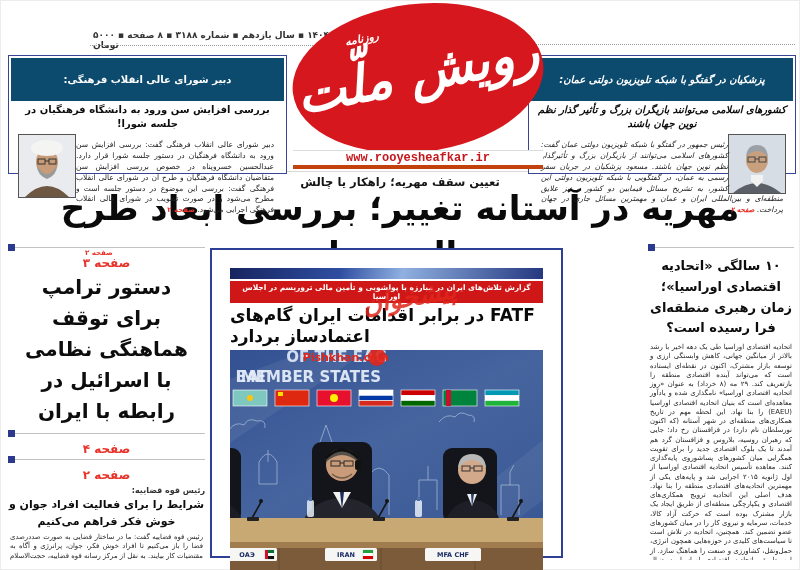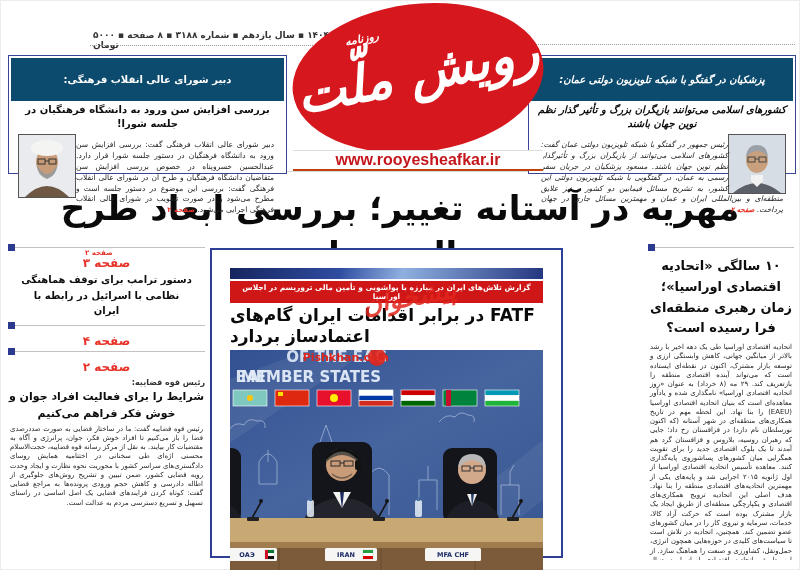--- a/index.html
+++ b/index.html
@@ -10,22 +10,22 @@
   .rule-dotted{position:absolute;border-top:1px dotted #9a9a9a;}
   .r1{top:45px;left:90px;width:315px;}
   .r2{top:44px;left:468px;width:327px;}
   .tagline{position:absolute;top:29px;left:556px;width:240px;font-size:9.5px;font-weight:bold;color:#222;text-align:left;}
   .logo{position:absolute;left:292px;top:4px;width:252px;height:148px;background:#d6181e;border-radius:50%;
         transform:rotate(-7deg);z-index:3;}
   .logo-small{position:absolute;top:22px;left:58px;color:#fff;font-size:11px;font-style:italic;font-weight:bold;transform:rotate(-4deg);}
   .logo-name{position:absolute;top:30px;left:0;width:100%;text-align:center;color:#fff;font-size:52px;
              font-weight:bold;font-style:italic;transform:rotate(-4deg);line-height:1.5;}
   .website{position:absolute;top:150px;left:293px;width:250px;text-align:center;color:#c4161c;font-weight:bold;
-           font-size:16px;font-family:Liberation Sans, sans-serif;z-index:4;background:#fff;
-           border-top:1px solid #ddd;border-bottom:2px solid #c2410c;direction:ltr;}
+           font-size:12px;font-family:Liberation Mono, monospace;z-index:4;background:#fff;
+           border-top:1px solid #ddd;border-bottom:4px solid #c2410c;direction:ltr;}
   .header-rule{position:absolute;top:171px;left:8px;width:784px;border-top:1px solid #d8d8d8;}
   
   .box{position:absolute;border:1px solid #3a4496;background:#fff;z-index:2;}
   .box-tl{left:8px;top:55px;width:277px;height:117px;}
   .box-tr{left:528px;top:55px;width:266px;height:117px;font-style:italic;}
   .kicker-bar{margin:2px;background:#0c4a6e;color:#fff;font-size:10px;font-weight:bold;text-align:center;padding:16px 0;}
   .box-headline{margin:1px 4px 2px;font-size:10px;line-height:1.4;text-align:center;color:#0d0d0d;font-weight:bold;}
   .box-body-wrap{margin:0 5px;overflow:hidden;}
   .portrait{border:1px solid #555;}
   .portrait-tl{float:left;width:56px;height:62px;margin-left:4px;margin-top:1px;}
@@ -38,21 +38,21 @@
                  color:#0a0a0a;margin:0;letter-spacing:-0.5px;line-height:1.35;}
   .lead-ref{position:absolute;top:249px;left:85px;z-index:5;}
   
   .col{position:absolute;top:244px;height:316px;overflow:hidden;}
   .col-left{left:8px;width:197px;}
   .col-right{left:648px;width:146px;}
   .divider{border-top:1px solid #c2c2c2;position:relative;margin:3px 0 2px;height:6px;}
   .bluesq{position:absolute;left:auto;right:auto;top:-4px;width:7px;height:7px;background:#2b3a8f;}
   .sq-end{left:0;}
   .colref{color:#e8332a;font-size:12px;font-weight:bold;display:block;text-align:center;margin:0 6px;}
-  .col-head{font-size:10px;font-weight:bold;text-align:center;line-height:1.55;color:#0d0d0d;margin:2px 12px 6px;}
+  .col-head{font-size:20px;font-weight:bold;text-align:center;line-height:1.55;color:#0d0d0d;margin:2px 12px 6px;}
   .col-head-sm{font-size:11px;margin:1px 0 3px;}
   .col-kicker{font-size:8px;text-align:right;color:#333;margin:4px 0 0;font-weight:bold;}
   .col-body{font-size:6.9px;line-height:1.34;text-align:justify;color:#222;margin:2px 2px 0;}
   .rc-head{font-size:13px;font-weight:bold;text-align:center;line-height:1.6;color:#0d0d0d;margin:2px 0 4px;}
   
   .center-box{position:absolute;left:210px;top:248px;width:353px;height:310px;border:2px solid #2e3f96;
               background:#fff;padding:18px;box-sizing:border-box;z-index:2;}
   .cb-grad{height:11px;background:linear-gradient(100deg,#16255f 0%,#2f4da0 35%,#8fb0e0 55%,#24377f 100%);}
   .cb-red{margin-top:2px;background:#cf1717;color:#fff;font-size:7.5px;font-weight:bold;text-align:center;padding:2px 0;}
   .cb-headline{font-size:17px;font-weight:bold;text-align:left;margin:2px 0;color:#0a0a0a;line-height:1.25;}
@@ -116,20 +116,21 @@
               <rect x="30" y="22" width="7" height="5"></rect>
               <line x1="26" y1="24" x2="30" y2="24"></line>
           </g>
         </svg>
       </div>
       <p class="box-body"><span>رئیس جمهور در گفتگو با شبکه تلویزیون دولتی عمان گفت: کشورهای اسلامی می‌توانند از بازیگران بزرگ و تأثیرگذار نظم نوین جهان باشند. مسعود پزشکیان در جریان سفر رسمی به عمان، در گفتگویی با شبکه تلویزیون دولتی این کشور، به تشریح مسائل فیمابین دو کشور و نیز علایق منطقه‌ای و بین‌المللی ایران و عمان و مهمترین مسائل جاری در جهان پرداخت.</span>
         <span class="pageref">صفحه ۲</span></p>
     </div>
   </div>
 
+  <div class="lead-kicker">تعیین سقف مهریه؛ راهکار یا چالش</div>
   <h1 class="lead-headline">مهریه در آستانه تغییر؛ بررسی ابعاد طرح جنجالی مجلس</h1>
   <span class="pageref lead-ref">صفحه ۲</span>
 
   <div class="col col-left">
     <div class="divider">
         <span class="bluesq sq-end"></span>
       </div>
     <span class="colref">صفحه ۳</span>
     <div class="col-head">دستور ترامپ برای توقف هماهنگی نظامی با اسرائیل در رابطه با ایران</div>
 

